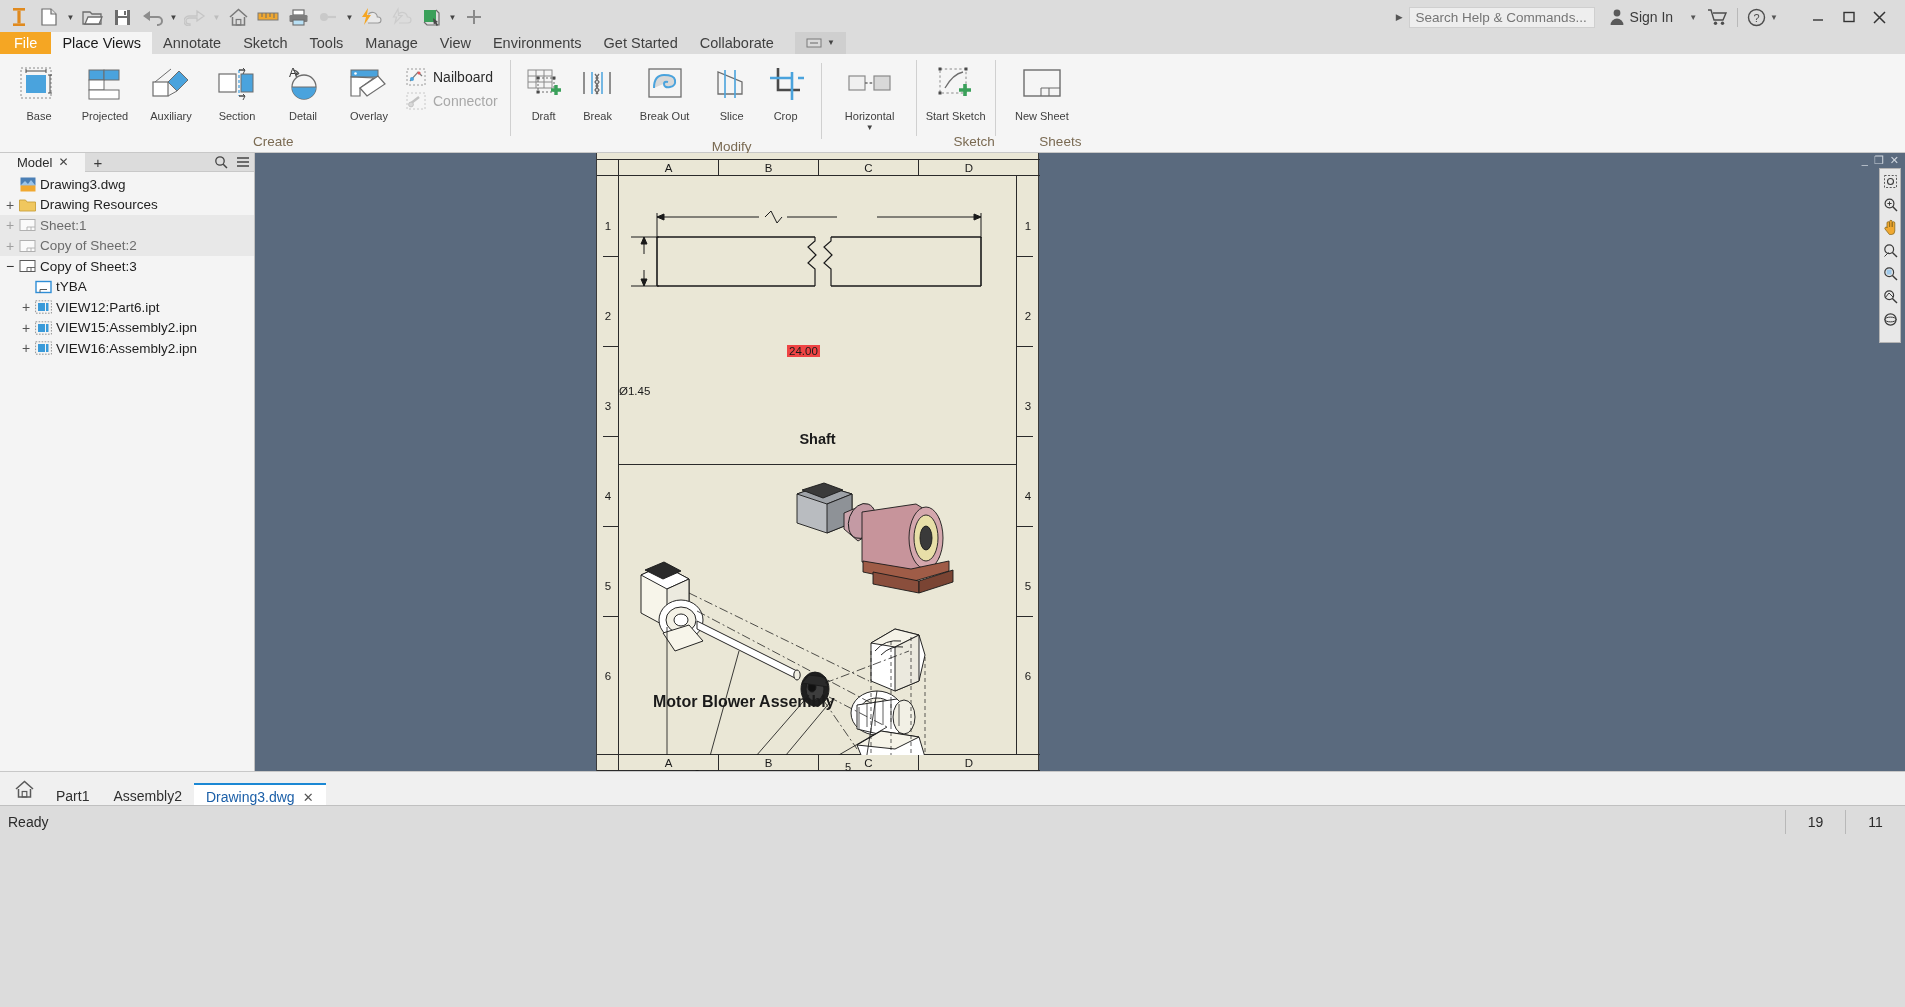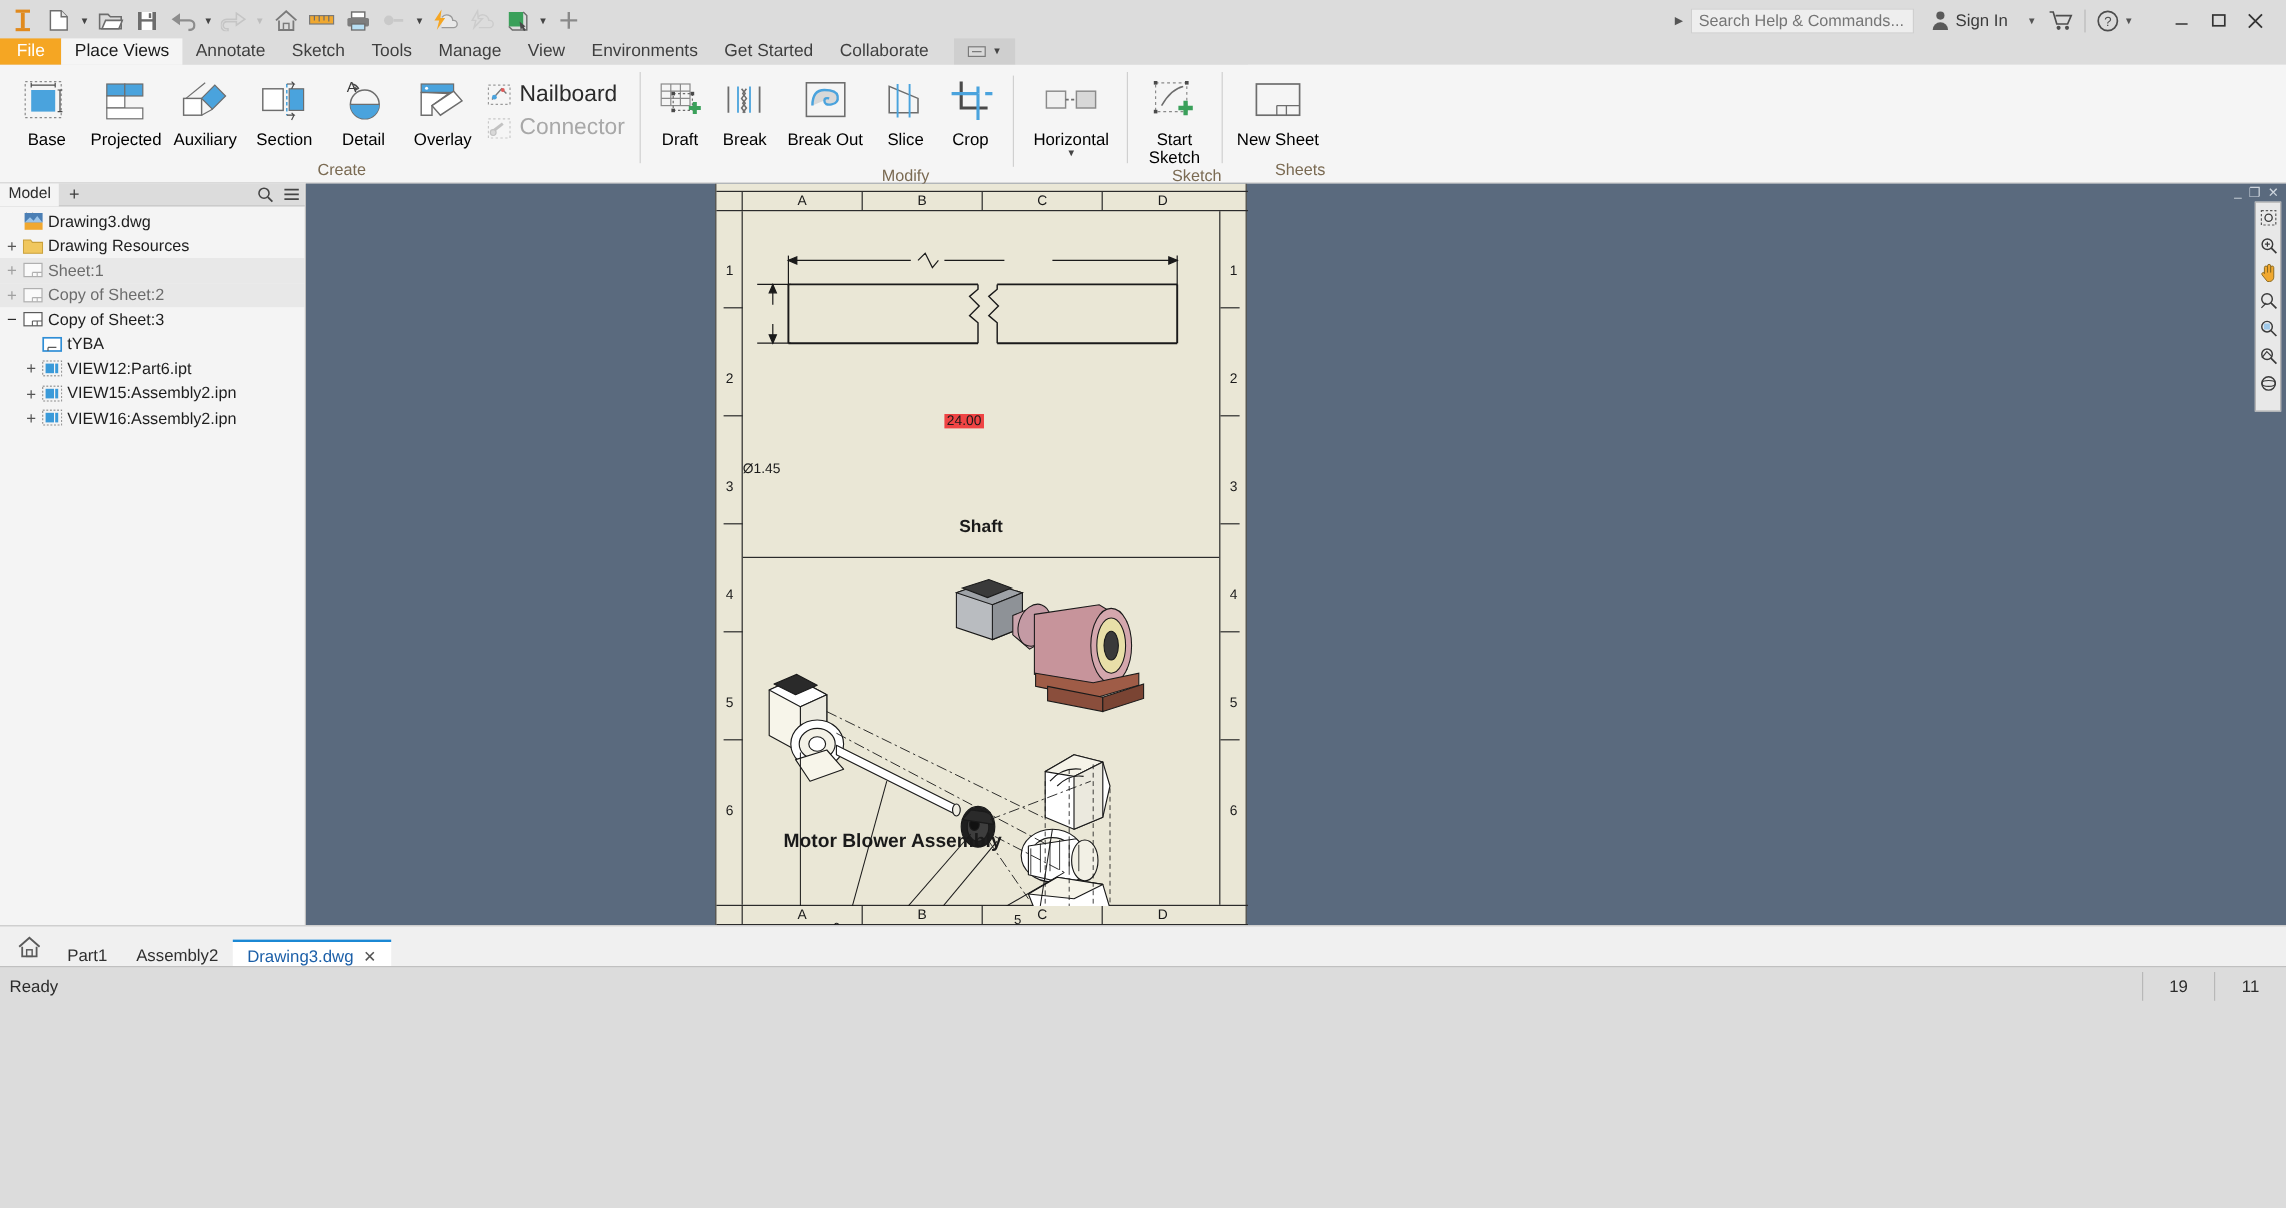--- a/index.html
+++ b/index.html
@@ -65,41 +65,41 @@
   .panel-body { display: flex; align-items: flex-start; padding: 3px 6px 0; flex: 1; }
   .panel-label {
     text-align: center; font-size: 13.5px; color: #7a6a52; height: 19px; line-height: 15px; padding-left: 37px;
   }
   .panel-div { width: 1px; background: #d0d0d0; height: 76px; margin-top: 6px; }
   .btn-lg {
     width: 66px; display: flex; flex-direction: column; align-items: center;
     padding-top: 5px; cursor: default;
   }
   .btn-lg .ic { height: 44px; display: flex; align-items: flex-end; justify-content: center; }
-  .btn-lg .lb { font-size: 14px; color: #000000; text-align: center; line-height: 15px; margin-top: 3px; }
+  .btn-lg .lb { font-size: 11px; color: #404040; text-align: center; line-height: 15px; margin-top: 3px; }
   .btn-lg.w-narrow { width: 54px; }
   .btn-lg.w-wide { width: 80px; }
   .btn-sm-col { display: flex; flex-direction: column; padding-top: 8px; }
   .btn-sm { display: flex; align-items: center; gap: 7px; padding: 3px 6px 3px 4px; }
-  .btn-sm .lb { font-size: 19px; color: #2b2b2b; }
+  .btn-sm .lb { font-size: 14px; color: #2b2b2b; }
   .btn-sm .lb.dim { color: #a8a8a8; }
   .dd-caret { font-size: 8px; color: #444; line-height: 6px; margin-top: 1px; }
 
   
   .browser {
     position: absolute; top: 153px; left: 0; width: 255px; height: 618px;
     background: #f4f4f4; border-right: 1px solid #c0c0c0;
   }
   .browser-tabs {
     height: 19px; background: #dcdcdc; display: flex; align-items: center;
     border-bottom: 1px solid #c8c8c8; position: relative;
   }
   .btab {
-    height: 19px; display: flex; align-items: center; gap: 6px; padding: 0 7px;
-    font-size: 13px; color: #2b2b2b; background: #f4f4f4; flex-direction: column;
+    height: 19px; display: flex; align-items: center; gap: 6px; padding: 0 17px;
+    font-size: 13px; color: #2b2b2b; background: #f4f4f4;
   }
   .btab-x { font-size: 12px; color: #444; }
   .btab-plus { font-size: 15px; color: #3b3b3b; padding: 0 8px; }
   .btools { position: absolute; right: 4px; display: flex; align-items: center; gap: 8px; }
   .tree { padding-top: 2px; font-size: 13.5px; color: #1e1e1e; }
   .trow { display: flex; align-items: center; height: 20.5px; padding-left: 2px; position: relative; }
   .trow.shaded { background: #e8e8e8; }
   .texp { width: 16px; text-align: center; font-size: 14px; color: #555; line-height: 12px; }
   .tico { width: 19px; display: flex; align-items: center; justify-content: center; }
   .tlabel { padding-left: 3px; white-space: nowrap; }

